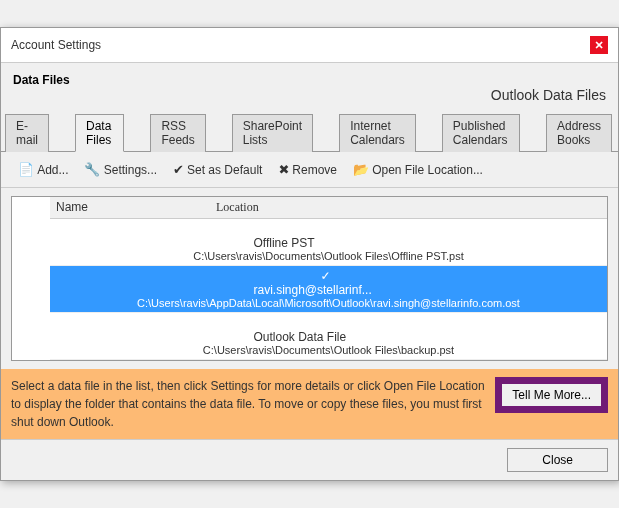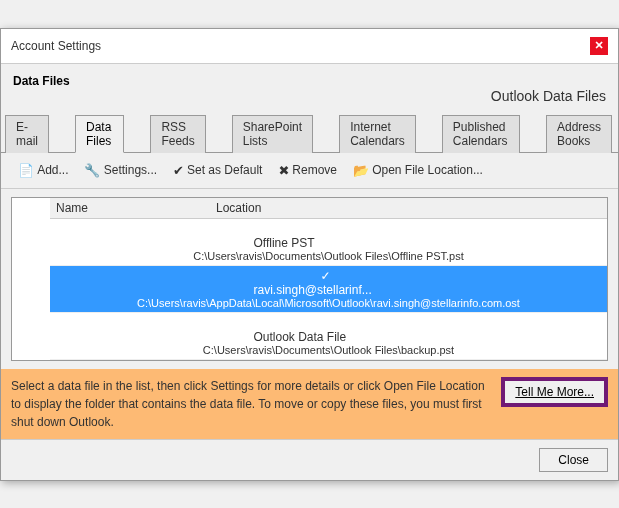--- a/index.html
+++ b/index.html
@@ -122,20 +122,21 @@
       width: 160px;
       font-weight: normal;
       font-size: 12px;
       color: #333;
     }
     .file-table-header .col-location {
       flex: 1;
       font-weight: normal;
       font-size: 12px;
       color: #333;
+      font-family: Liberation Serif, serif;
     }
     .file-list {
       min-height: 120px;
     }
     .file-row {
       display: flex;
       align-items: center;
       padding: 3px 6px;
       border-bottom: 1px solid #eee;
       cursor: pointer;
@@ -178,35 +179,34 @@
     .info-text {
       flex: 1;
       font-size: 12px;
       color: #333;
       line-height: 1.5;
     }
     .tell-more-btn {
       padding: 4px 10px;
       font-size: 12px;
       background: #f0f0f0;
-      border: 4px solid #701a75;
+      border: 7px solid #701a75;
       cursor: pointer;
       white-space: nowrap;
       flex-shrink: 0;
-      text-decoration: underline;
     }
     .footer {
       display: flex;
       justify-content: flex-end;
       padding: 8px 10px;
       border-top: 1px solid #ccc;
       background: #f0f0f0;
     }
     .close-dialog-btn {
-      padding: 4px 18px;
+      padding: 4px 34px;
       font-size: 12px;
       background: #f0f0f0;
       border: 1px solid #999;
       cursor: pointer;
     }
     .table-wrapper {
       border: 1px solid #999;
       background: white;
       padding-left: 38px;
     }

